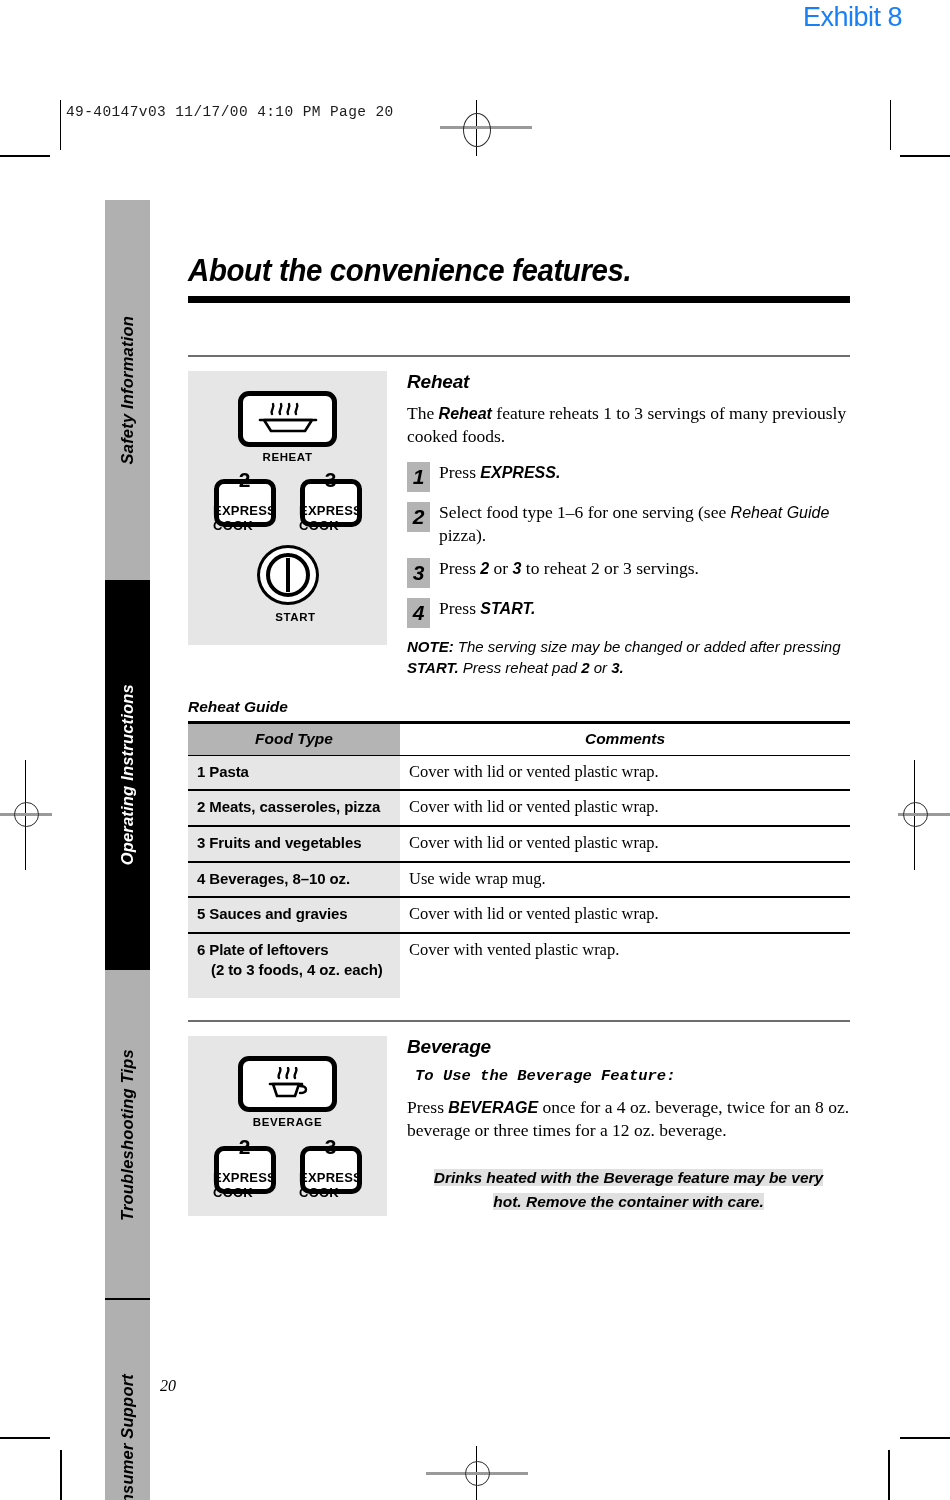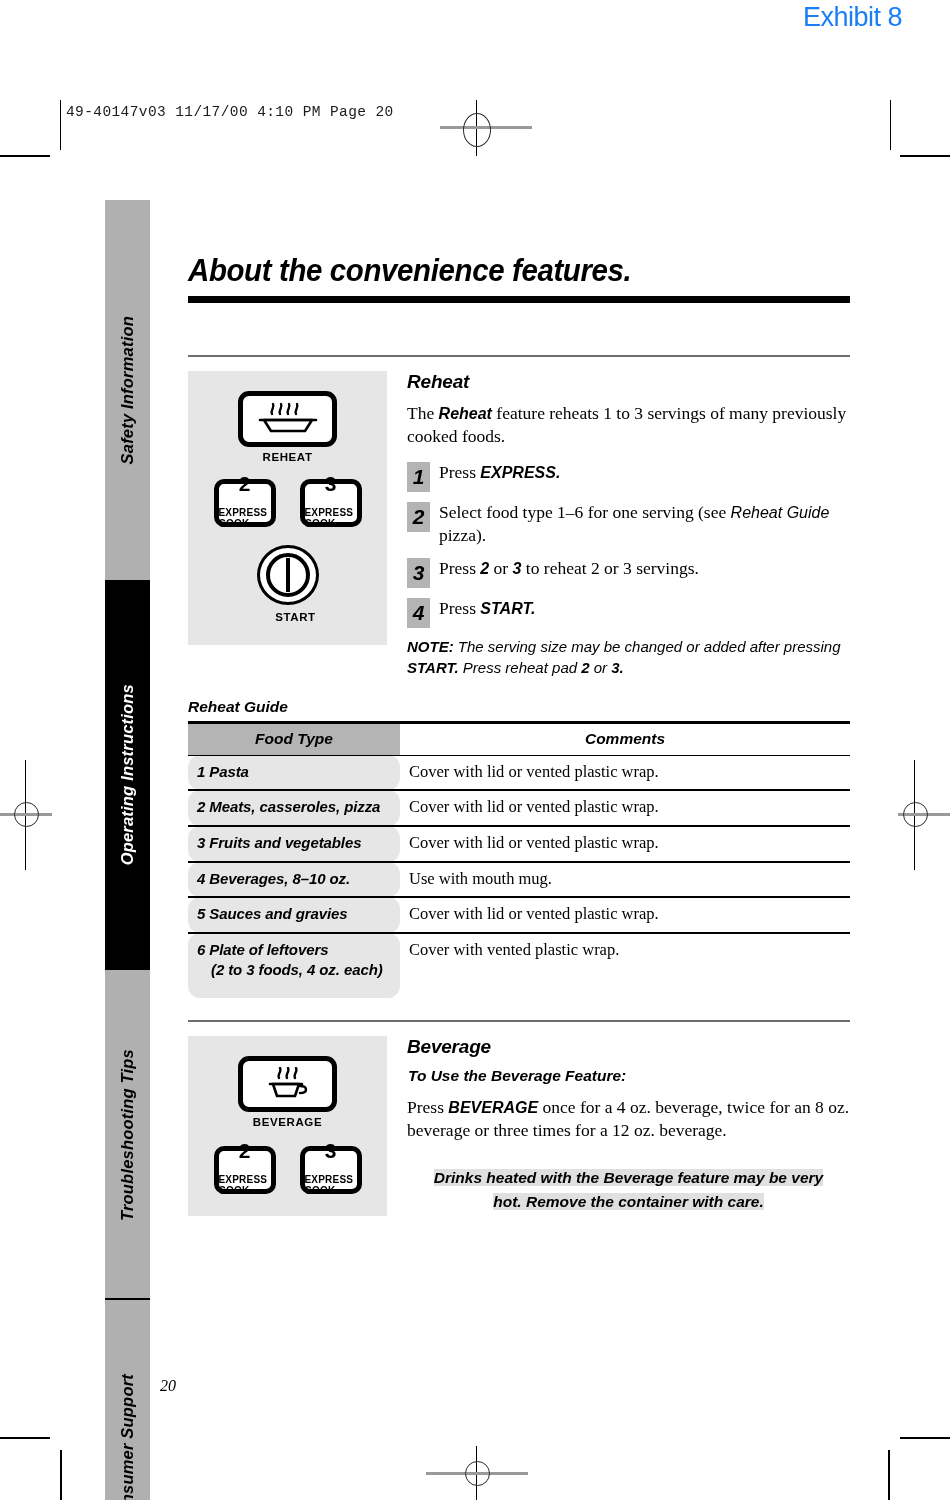--- a/index.html
+++ b/index.html
@@ -222,22 +222,22 @@
     font-size: 15px;
     line-height: 1.35;
     color: #000;
   }
   p.note .nb {
     font-weight: bold;
     font-style: italic;
   }
 
   .sub-head {
-    margin: 0 0 11px 1px;
-    font-family: Liberation Sans, sans-serif;
+    margin: 0 0 11px 8px;
+    font-family: Liberation Mono, monospace;
     font-weight: bold;
     font-style: italic;
     font-size: 15.5px;
     color: #000;
   }
   .caution {
     display: inline;
     background: #e0e0e0;
     box-decoration-break: clone;
     -webkit-box-decoration-break: clone;
@@ -292,21 +292,21 @@
   .mw-num-btn .digit {
     font-family: "Liberation Sans", sans-serif;
     font-weight: bold;
     font-size: 21px;
     line-height: 0.95;
     color: #000;
   }
   .mw-num-btn .sub {
     font-family: "Liberation Sans", sans-serif;
     font-weight: bold;
-    font-size: 10px;
+    font-size: 13px;
     letter-spacing: 0.2px;
     color: #000;
     margin-top: 13px;
   }
   .mw-start {
     width: 62px;
     height: 60px;
     margin: 0 auto;
     border: 3px solid #000;
     border-radius: 50%;
@@ -361,25 +361,23 @@
     font-style: italic;
     font-size: 15.5px;
     color: #000;
     text-align: center;
   }
   table.guide thead th.food { background: #b4b4b4; }
   table.guide tbody td.food {
     background: #e6e6e6;
     font-family: "Liberation Sans", sans-serif;
     font-weight: bold;
-    font-style: italic;
     font-size: 15px;
     line-height: 1.32;
     letter-spacing: -0.1px;
-    border-radius: 12px;
   }
   table.guide tbody td.comment {
     font-family: "Liberation Serif", serif;
     font-size: 16.5px;
     line-height: 1.25;
   }
   table.guide tbody tr:last-child td { border-bottom: none; }
   table.guide tbody td.food .indent2 {
     display: block;
     padding-left: 14px;
@@ -541,21 +539,21 @@
         <tr>
           <td class="food">2  Meats, casseroles, pizza</td>
           <td class="comment">Cover with lid or vented plastic wrap.</td>
         </tr>
         <tr>
           <td class="food">3  Fruits and vegetables</td>
           <td class="comment">Cover with lid or vented plastic wrap.</td>
         </tr>
         <tr>
           <td class="food">4  Beverages, 8–10 oz.</td>
-          <td class="comment">Use with mouth mug.</td>
+          <td class="comment">Use wide wrap mug.</td>
         </tr>
         <tr>
           <td class="food">5  Sauces and gravies</td>
           <td class="comment">Cover with lid or vented plastic wrap.</td>
         </tr>
         <tr>
           <td class="food" style="padding-bottom:18px;">
             <span>6  Plate of leftovers</span>
             <span class="indent2">(2 to 3 foods, 4 oz. each)</span>
           </td>

